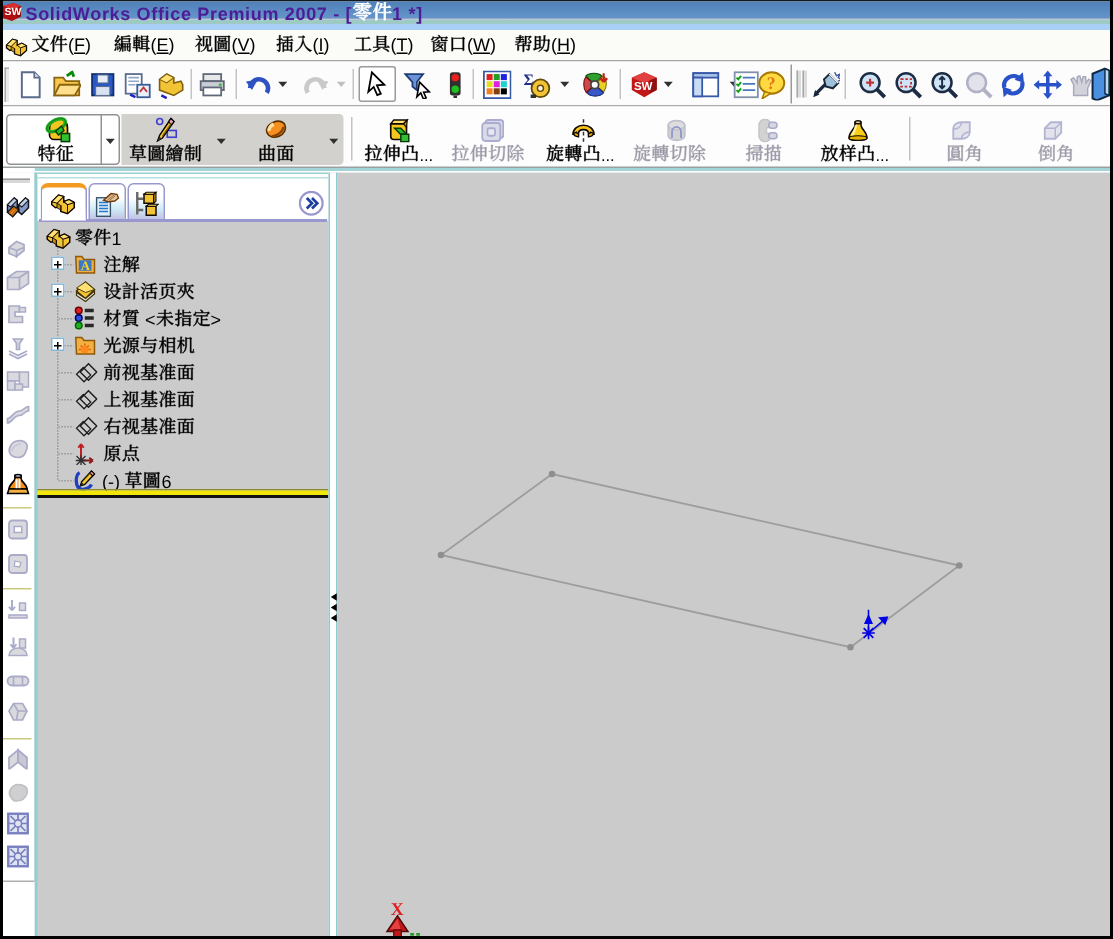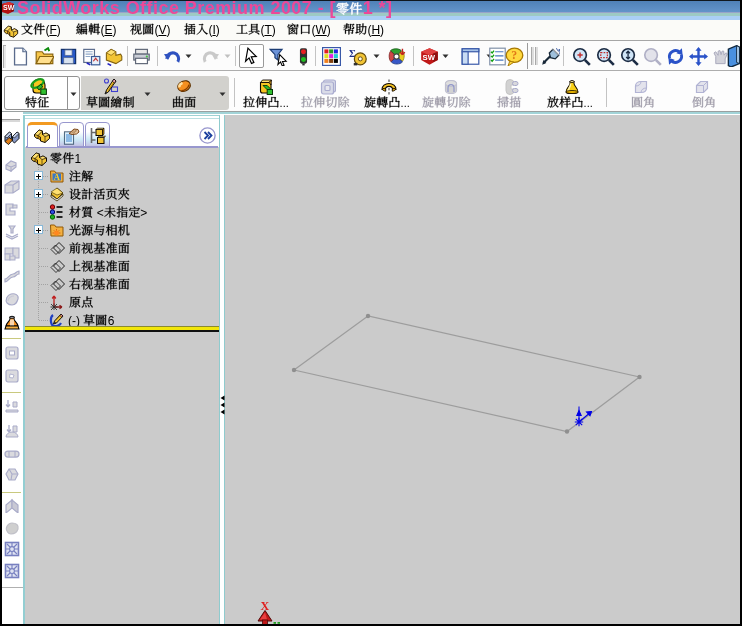--- a/index.html
+++ b/index.html
@@ -15,21 +15,21 @@
       <div class="a" style="left:0;top:12px;width:742px;height:1px;background:#98a4ca"></div>
       <div class="a" style="left:0;top:13px;width:742px;height:3px;background:#9dcac4"></div>
       <div class="a" style="left:0;top:16px;width:742px;height:4px;background:#aacff6"></div>
     </div>
 <svg class="a" style="left:1px;top:1px" width="14" height="14" viewBox="0 0 14 14">
       <polygon points="1,3 8,1 13,3 13,10 7,13 1,11" fill="#b01010"></polygon>
       <polygon points="1,3 8,1 13,3 8,5" fill="#d83030"></polygon>
       <polygon points="10,5 13,3 13,10 10,11" fill="#8c0c0c"></polygon>
       <text x="2" y="9" font-size="7" font-weight="bold" fill="#fff" font-family="Liberation Sans">SW</text>
     </svg>
-<div class="a" style="left:17px;top:1px;height:15px;line-height:15px;font-size:18px;font-weight:bold;color:#ec4899;white-space:nowrap;letter-spacing:0.45px">SolidWorks Office Premium 2007 - [<svg class="cj" style="vertical-align:-2px" width="26.6" height="14.2" viewBox="0 0 26.6 14.2" fill="#fff" stroke="#fff" stroke-width="0.55">
+<div class="a" style="left:17px;top:1px;height:15px;line-height:15px;font-size:12px;font-weight:bold;color:#4c1d95;white-space:nowrap;letter-spacing:0.45px">SolidWorks Office Premium 2007 - [<svg class="cj" style="vertical-align:-2px" width="26.6" height="14.2" viewBox="0 0 26.6 14.2" fill="#fff" stroke="#fff" stroke-width="0.55">
         <g transform="scale(1.09)">
           <use href="#c96F6" x="0.0"></use>
           <use href="#c4EF6" x="12.2"></use>
         </g>
       </svg>1 *]</div>
 <div class="a" style="left:0;top:20px;width:742px;height:21px;background:#fbfbf8;border-bottom:1px solid #a6a6a6;box-sizing:border-box"></div>
 <svg class="a" style="left:3px;top:23px" width="16" height="16" viewBox="0 0 18 17">
       <path d="M1.5 7.5L6 3l3.5 1v3.5L13 6l3.5 2v3.5L12 15.5 7.5 14v-3.5L4 11.5l-2.5-2z" fill="#f2c435" stroke="#100800" stroke-width="1"></path>
       <path d="M1.5 7.5L6 3l3.5 1L5 8.5zM9.5 7.5L13 6l3.5 2L12 9.5z" fill="#ffe070" stroke="#100800" stroke-width="0.7"></path>
       <path d="M5 8.5v3l2.5 1.5v-3zM12 9.5v6" fill="#c89010" stroke="#100800" stroke-width="0.6"></path>

